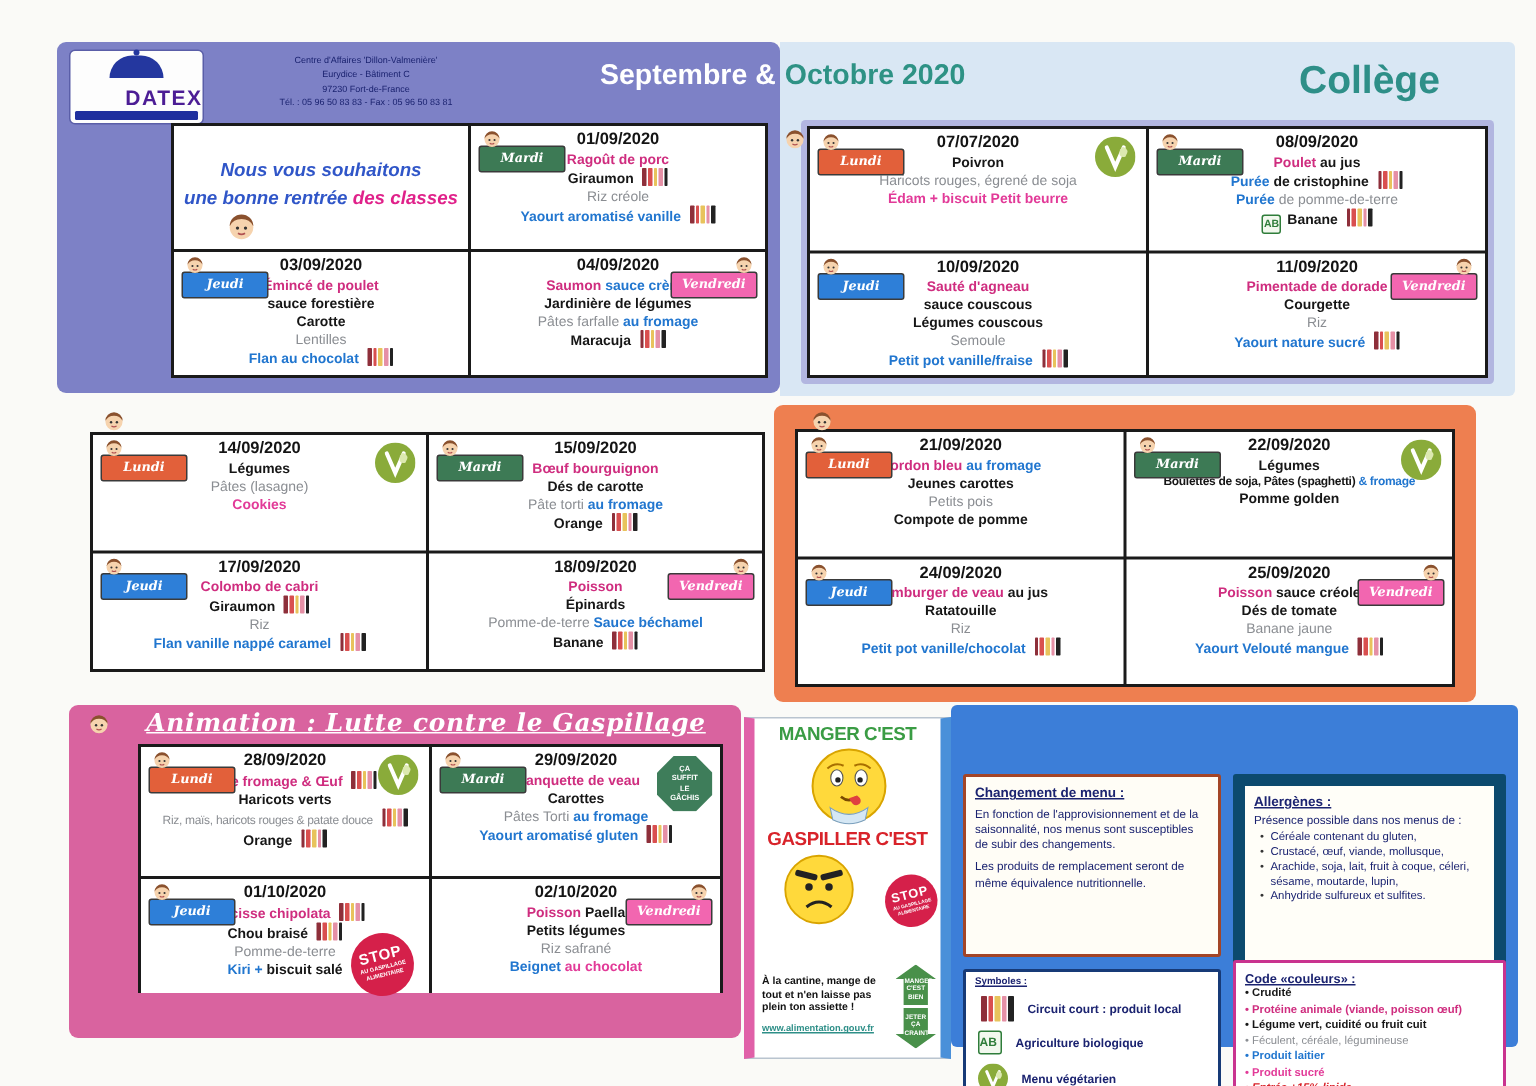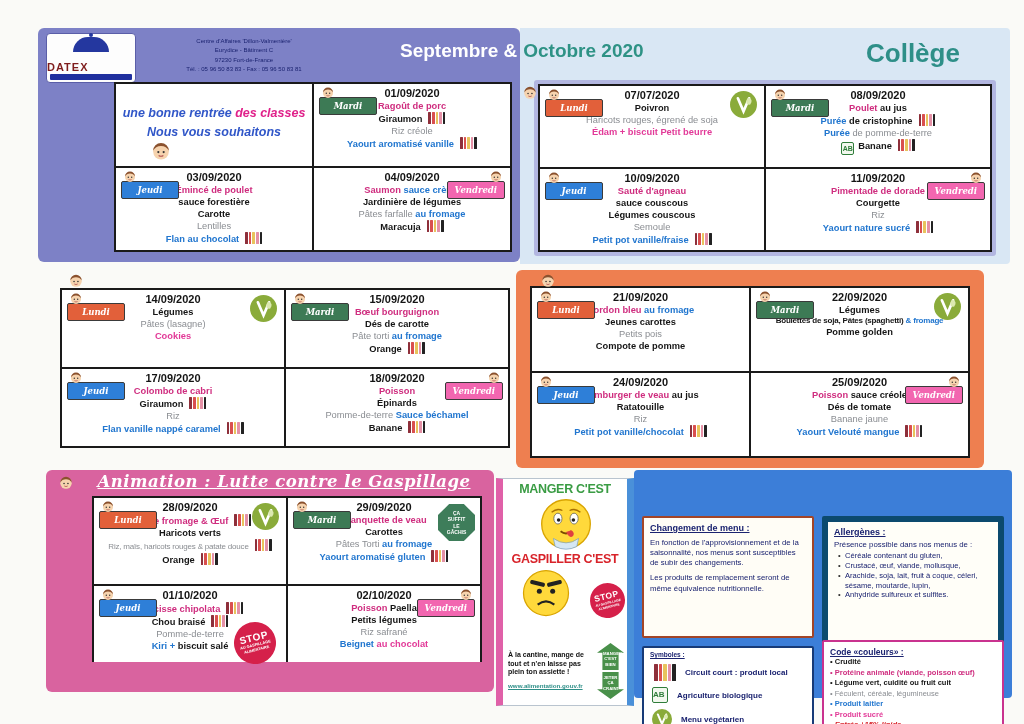--- a/index.html
+++ b/index.html
@@ -15,21 +15,21 @@
   #b5{left:46px;top:470px;width:448px;height:222px;background:#d9639f;}
   #blue{left:634px;top:470px;width:378px;height:228px;background:#3c7ed8;border-radius:4px;}
   
   .heading{position:absolute;left:400px;top:40px;margin:0;font-size:19px;font-weight:bold;z-index:6;white-space:nowrap;}
   .h-white{color:#ffffff;}
   .h-teal{color:#2e9285;margin-left:6px;}
   .college{position:absolute;left:866px;top:38px;font-size:26px;font-weight:bold;color:#2e8f88;z-index:6;}
   .logo{position:absolute;left:8px;top:5px;width:88px;height:48px;background:#fdfdfd;border-radius:4px;border:1px solid #5a5ea8;}
   .dome{position:absolute;left:50%;top:3px;transform:translateX(-50%);width:36px;height:15px;background:#24379f;border-radius:18px 18px 0 0;}
   .dome:before{content:"";position:absolute;left:50%;top:-4px;transform:translateX(-50%);width:4px;height:4px;border-radius:50%;background:#24379f;}
-  .brand{position:absolute;left:0;right:0;bottom:9px;text-align:left;font-size:11px;font-weight:bold;color:#7f1d1d;letter-spacing:1px;}
+  .brand{position:absolute;left:0;right:0;bottom:9px;text-align:right;font-size:14px;font-weight:bold;color:#4c1d95;letter-spacing:1px;}
   .tagline{position:absolute;left:3px;right:3px;bottom:2px;height:6px;background:#1f2f9e;border-radius:1px;}
   .addr{position:absolute;left:106px;top:9px;width:200px;text-align:center;color:#1b2370;font-size:6px;line-height:1.55;}
   
   .grid{position:absolute;display:grid;grid-template-columns:1fr 1fr;grid-template-rows:1fr 1fr;gap:2px;background:#1a1a1a;border:2px solid #1a1a1a;}
   #g1{left:76px;top:54px;right:8px;bottom:10px;}
   #g2{left:4px;top:4px;right:4px;bottom:4px;}
   #g3{left:0;top:0;right:0;bottom:0;}
   #g4{left:14px;top:16px;right:14px;bottom:10px;}
   #g5{left:46px;top:26px;right:12px;bottom:30px;grid-template-rows:53% 47%;}
   .cell{position:relative;background:#fff;text-align:center;padding-top:3px;}
@@ -87,21 +87,21 @@
   .p-url{position:absolute;left:5px;bottom:16px;font-size:6.2px;font-weight:bold;color:#2e8f88;text-decoration:underline;}
   .arrows{position:absolute;right:3px;bottom:6px;display:flex;flex-direction:column;gap:2px;}
   .arrow{width:27px;height:27px;background:#49904a;color:#fff;font-size:4.3px;font-weight:bold;
          display:flex;justify-content:center;text-align:center;}
   .arrow.up{clip-path:polygon(50% 0,100% 36%,80% 36%,80% 100%,20% 100%,20% 36%,0 36%);align-items:flex-end;padding-bottom:3px;box-sizing:border-box;}
   .arrow.down{clip-path:polygon(20% 0,80% 0,80% 64%,100% 64%,50% 100%,0 64%,20% 64%);align-items:flex-start;padding-top:3px;box-sizing:border-box;}
   .arrow span{display:block;width:15px;line-height:1.25;}
   
   .ibox{position:absolute;background:#fffdf6;box-sizing:border-box;padding:5px 6px;border-radius:2px;color:#1b2370;margin-top:38px;}
   #box-chg{left:8px;top:8px;width:172px;height:122px;border:2px solid #a34527;}
-  #box-alg{left:188px;top:8px;width:182px;height:144px;border:6px solid #0c4a6e;background:#fffef8;}
+  #box-alg{left:188px;top:8px;width:182px;height:144px;border:8px solid #0c4a6e;background:#fffef8;}
   #box-sym{left:8px;top:138px;width:172px;height:82px;border:2px solid #173a77;background:#fff;padding:3px 6px;}
   #box-code{left:188px;top:132px;width:182px;height:92px;border:2px solid #c9338f;background:#fff;}
   .ibox-title{font-weight:bold;text-decoration:underline;font-size:9px;}
   #box-sym .ibox-title{font-size:6.5px;}
   #box-code .ibox-title{font-size:8.5px;}
   .ibox p{margin:5px 0 0 0;font-size:7.8px;line-height:1.3;}
   .alg-intro{margin-top:3px;font-size:7.8px;}
   .alg-ul{margin:2px 0 0 0;padding-left:11px;list-style:none;}
   .alg-li{font-size:7.6px;line-height:1.3;position:relative;}
   .alg-li:before{content:"•";position:absolute;left:-7px;color:#333;}
@@ -126,22 +126,22 @@
       <span class="tagline"></span>
     </div>
     <div class="addr">
         <div class="addr-line">Centre d'Affaires 'Dillon-Valmenière'</div>
         <div class="addr-line">Eurydice - Bâtiment C</div>
         <div class="addr-line">97230 Fort-de-France</div>
         <div class="addr-line">Tél. : 05 96 50 83 83 - Fax : 05 96 50 83 81</div>
       </div>
     <div class="grid" id="g1">
         <div class="cell welcome">
+          <div class="line"><span class="c-wblue">Nous vous souhaitons</span></div>
           <div class="line"><span class="c-wblue">une bonne rentrée</span> <span class="c-wpink">des classes</span></div>
-          <div class="line"><span class="c-wblue">Nous vous souhaitons</span></div>
           <span class="kid girl"><svg viewBox="0 0 14 14" width="100%" height="100%">
               <circle cx="7" cy="8" r="5" fill="#f6d3ae"></circle>
               <path d="M2 7.5a5 5 0 0 1 10 0 q-1.5-3-5-3t-5 3z" fill="#8a512e"></path>
               <circle cx="5.3" cy="8.3" r="0.7" fill="#333"></circle>
               <circle cx="8.7" cy="8.3" r="0.7" fill="#333"></circle>
               <path d="M5.5 10.5 q1.5 1 3 0" stroke="#b05050" fill="none" stroke-width="0.7"></path>
             </svg></span>
         </div>
         <div class="cell">
           <div class="badge" style="background: rgb(61, 122, 85);"><span>Mardi</span><span class="kid"><svg viewBox="0 0 14 14" width="100%" height="100%">

